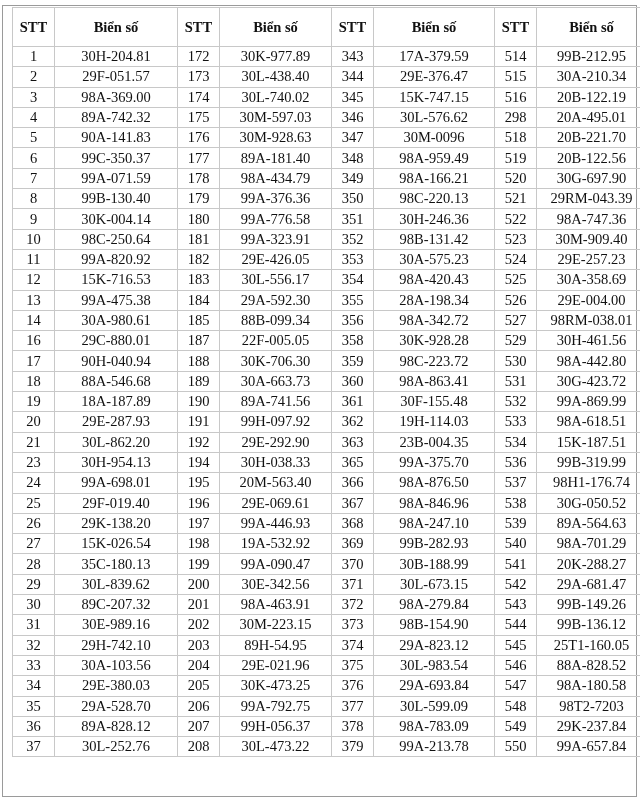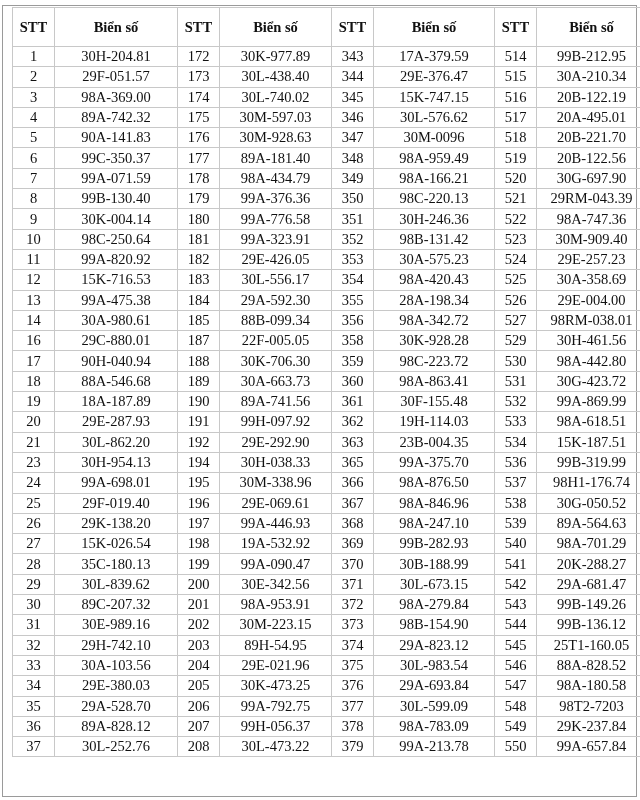--- a/index.html
+++ b/index.html
@@ -115,21 +115,21 @@
         <td>516</td>
         <td>20B-122.19</td>
       </tr>
       <tr>
         <td>4</td>
         <td>89A-742.32</td>
         <td>175</td>
         <td>30M-597.03</td>
         <td>346</td>
         <td>30L-576.62</td>
-        <td>517</td>
+        <td>298</td>
         <td>20A-495.01</td>
       </tr>
       <tr>
         <td>5</td>
         <td>90A-141.83</td>
         <td>176</td>
         <td>30M-928.63</td>
         <td>347</td>
         <td>30M-0096</td>
         <td>518</td>
@@ -292,21 +292,21 @@
         <td>30H-038.33</td>
         <td>365</td>
         <td>99A-375.70</td>
         <td>536</td>
         <td>99B-319.99</td>
       </tr>
       <tr>
         <td>24</td>
         <td>99A-698.01</td>
         <td>195</td>
-        <td>30M-338.96</td>
+        <td>20M-563.40</td>
         <td>366</td>
         <td>98A-876.50</td>
         <td>537</td>
         <td>98H1-176.74</td>
       </tr>
       <tr>
         <td>25</td>
         <td>29F-019.40</td>
         <td>196</td>
         <td>29E-069.61</td>
@@ -352,21 +352,21 @@
         <td>30E-342.56</td>
         <td>371</td>
         <td>30L-673.15</td>
         <td>542</td>
         <td>29A-681.47</td>
       </tr>
       <tr>
         <td>30</td>
         <td>89C-207.32</td>
         <td>201</td>
-        <td>98A-953.91</td>
+        <td>98A-463.91</td>
         <td>372</td>
         <td>98A-279.84</td>
         <td>543</td>
         <td>99B-149.26</td>
       </tr>
       <tr>
         <td>31</td>
         <td>30E-989.16</td>
         <td>202</td>
         <td>30M-223.15</td>

